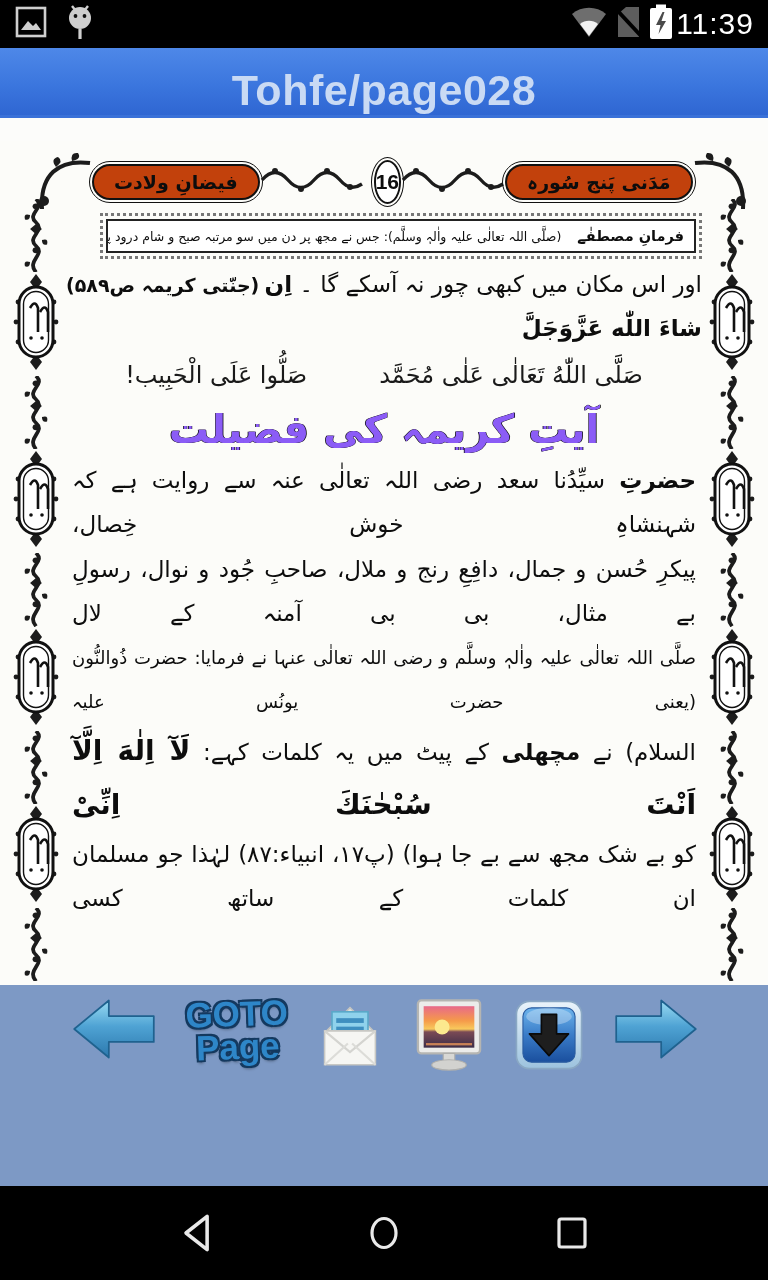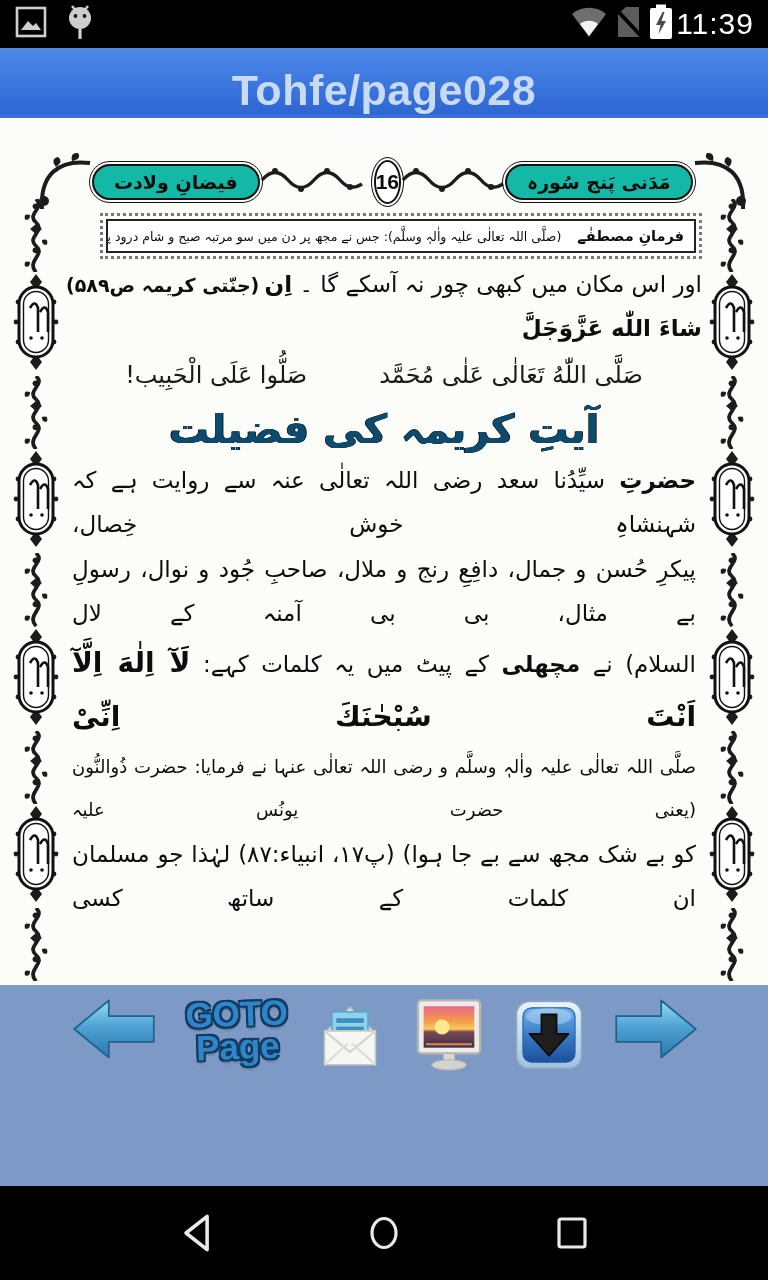--- a/index.html
+++ b/index.html
@@ -29,21 +29,21 @@
     flex-direction:column; align-items:center; gap:2px; }
   .b-col.left { left:12px; } .b-col.right { right:12px; }
   .b-chain { flex:1 1 auto; width:34px; min-height:24px; }
   .b-chain svg { width:100%; height:100%; }
   .b-med { flex:0 0 auto; }
 
   .top-row { display:flex; align-items:center; justify-content:space-between;
     height:62px; margin:2px -30px 6px -30px; }
   .cartouche { border:2.5px solid #111; border-radius:26px; outline:1.5px solid #111;
     outline-offset:2.5px; padding:5px 20px; font-family:"DejaVu Sans",sans-serif;
-    font-size:19px; font-weight:bold; direction:rtl; white-space:nowrap; background:#14b8a6;text-align:right; }
+    font-size:19px; font-weight:bold; direction:rtl; white-space:nowrap; background:#c2410c;text-align:right; }
   .page-circle { width:56px; height:44px; border:2.5px solid #111; border-radius:50%;
     outline:1.5px solid #111; outline-offset:2px; display:flex; align-items:center;
     justify-content:center; font-size:21px; font-weight:bold; background:#fff;margin-left:10px; }
 
   .farman-box { margin:6px 6px 10px 40px; border:2px solid #222; outline:3px dotted #777;
     outline-offset:3px; padding:7px 10px; direction:rtl; white-space:nowrap; overflow:hidden;
     font-family:"DejaVu Sans",sans-serif; font-size:12.5px; background:#fff; }
   .farman-box .lead { font-weight:bold; font-size:14.5px;margin-left:12px; }
 
   
@@ -53,21 +53,21 @@
   .u-line .bold { font-weight:bold; }
   .u-line .ayah { font-weight:bold; font-size:28px; }
   .u-small { font-size:18px; line-height:2.4; }
   .u-flex { display:flex; direction:rtl; justify-content:space-between;
     align-items:baseline; font-size:23px; line-height:1.9; margin:2px 0; }
   .u-flex .bold { font-weight:bold; }
   .u-citeinline { font-size:19px; font-weight:bold; white-space:nowrap; }
   .u-salat { display:flex; direction:rtl; justify-content:center; gap:72px;
     font-size:24px; line-height:1.85; margin:3px 0; color:#1a1a1a; }
   .u-heading { direction:rtl; text-align:center; font-size:40px; font-weight:bold;
-    line-height:1.35; margin:4px 0 2px 0; color:#0c4a6e;
+    line-height:1.35; margin:4px 0 2px 0; color:#8b5cf6;
     text-shadow:0.6px 0 0 #050505, -0.6px 0 0 #050505; }
 
   
   .toolbar { position:absolute; top:985px; left:0; width:768px; height:201px;
     background:#7d99c5; display:flex; align-items:flex-start; padding:12px 0 0 70px; gap:28px; }
   .tb-btn { display:flex; flex-direction:column; align-items:center; justify-content:center; }
   .goto-label { font-weight:bold; font-size:35px; line-height:0.95; color:#2e86c8;
     text-align:center; transform:rotate(-2deg);
     text-shadow:-2px -2px 0 #14395f, 2px -2px 0 #14395f, -2px 2px 0 #14395f,
                 2px 2px 0 #14395f, 0 3px 3px rgba(0,0,0,.35); }
@@ -440,22 +440,22 @@
             <span><span>اور اس مکان میں کبھی چور نہ آسکے گا ۔ </span><span class="bold">اِن شاءَ اللّٰه عَزَّوَجَلَّ</span></span>
             <div class="u-citeinline">(جنّتی کریمہ ص۵۸۹)</div>
           </div>
           <div class="u-salat">
             <span>صَلَّى اللّٰهُ تَعَالٰى عَلٰى مُحَمَّد</span>
             <span>صَلُّوا عَلَى الْحَبِيب!</span>
           </div>
           <div class="u-heading">آیتِ کریمہ کی فضیلت</div>
           <div class="u-line"><span><span class="bold">حضرتِ</span><span> سیِّدُنا سعد رضی اللہ تعالٰی عنہ سے روایت ہے کہ شہنشاہِ خوش خِصال،</span></span></div>
           <div class="u-line"><span><span>پیکرِ حُسن و جمال، دافِعِ رنج و ملال، صاحبِ جُود و نوال، رسولِ بے مثال، بی بی آمنہ کے لال</span></span></div>
+          <div class="u-line u-small"><span><span>صلَّی اللہ تعالٰی علیہ واٰلہٖ وسلَّم و رضی اللہ تعالٰی عنہا نے فرمایا: حضرت ذُوالنُّون (یعنی حضرت یونُس علیہ</span></span></div>
           <div class="u-line"><span><span>السلام) نے </span><span class="bold">مچھلی</span><span> کے پیٹ میں یہ کلمات کہے: </span><span class="bold ayah">لَآ اِلٰهَ اِلَّآ اَنْتَ سُبْحٰنَكَ اِنِّیْ</span></span></div>
-          <div class="u-line u-small"><span><span>صلَّی اللہ تعالٰی علیہ واٰلہٖ وسلَّم و رضی اللہ تعالٰی عنہا نے فرمایا: حضرت ذُوالنُّون (یعنی حضرت یونُس علیہ</span></span></div>
           <div class="u-line"><span><span>کو بے شک مجھ سے بے جا ہوا) (پ۱۷، انبیاء:۸۷) لہٰذا جو مسلمان ان کلمات کے ساتھ کسی</span></span></div>
         </div>
     </div>
   </div>
 
   <div class="toolbar">
     <div class="tb-btn">
       <svg width="88" height="64" viewBox="0 0 100 74">
         <defs>
             <linearGradient id="ga1" x1="0" y1="0" x2="0" y2="1">

